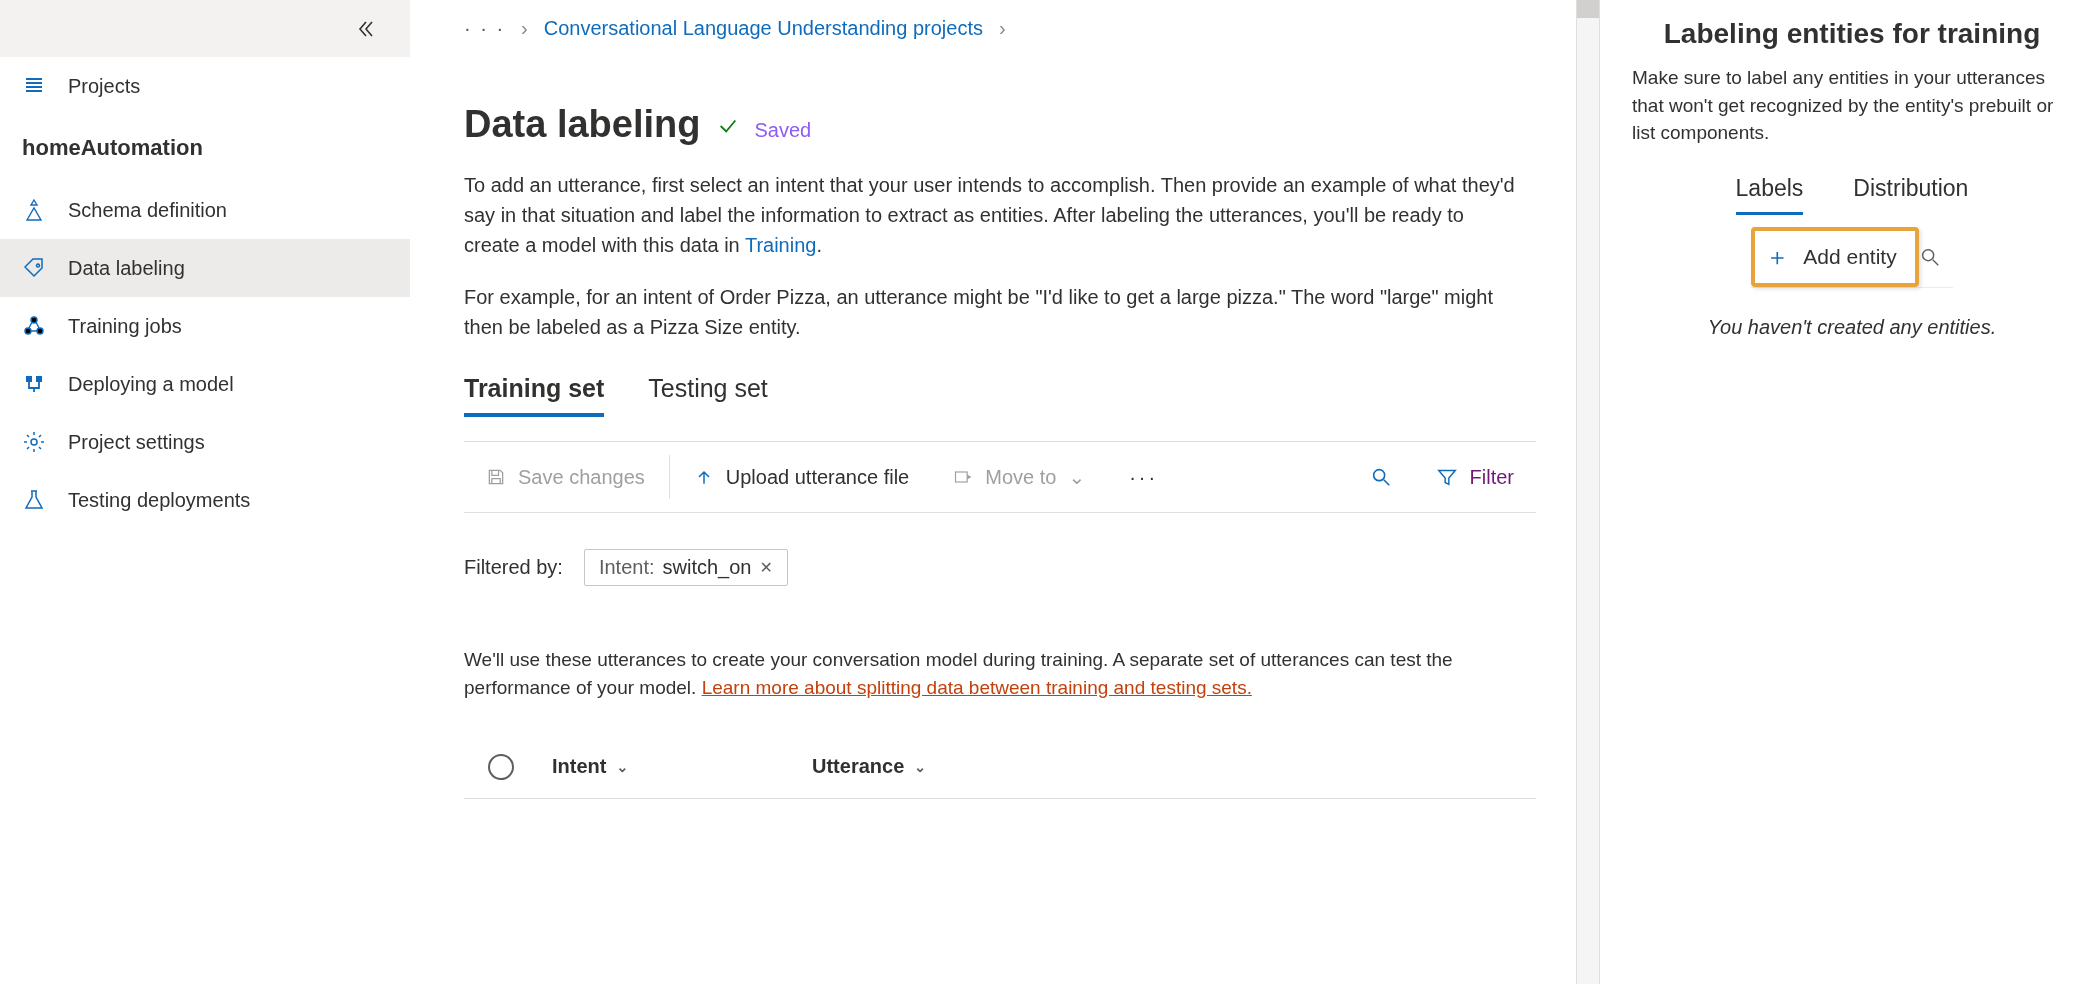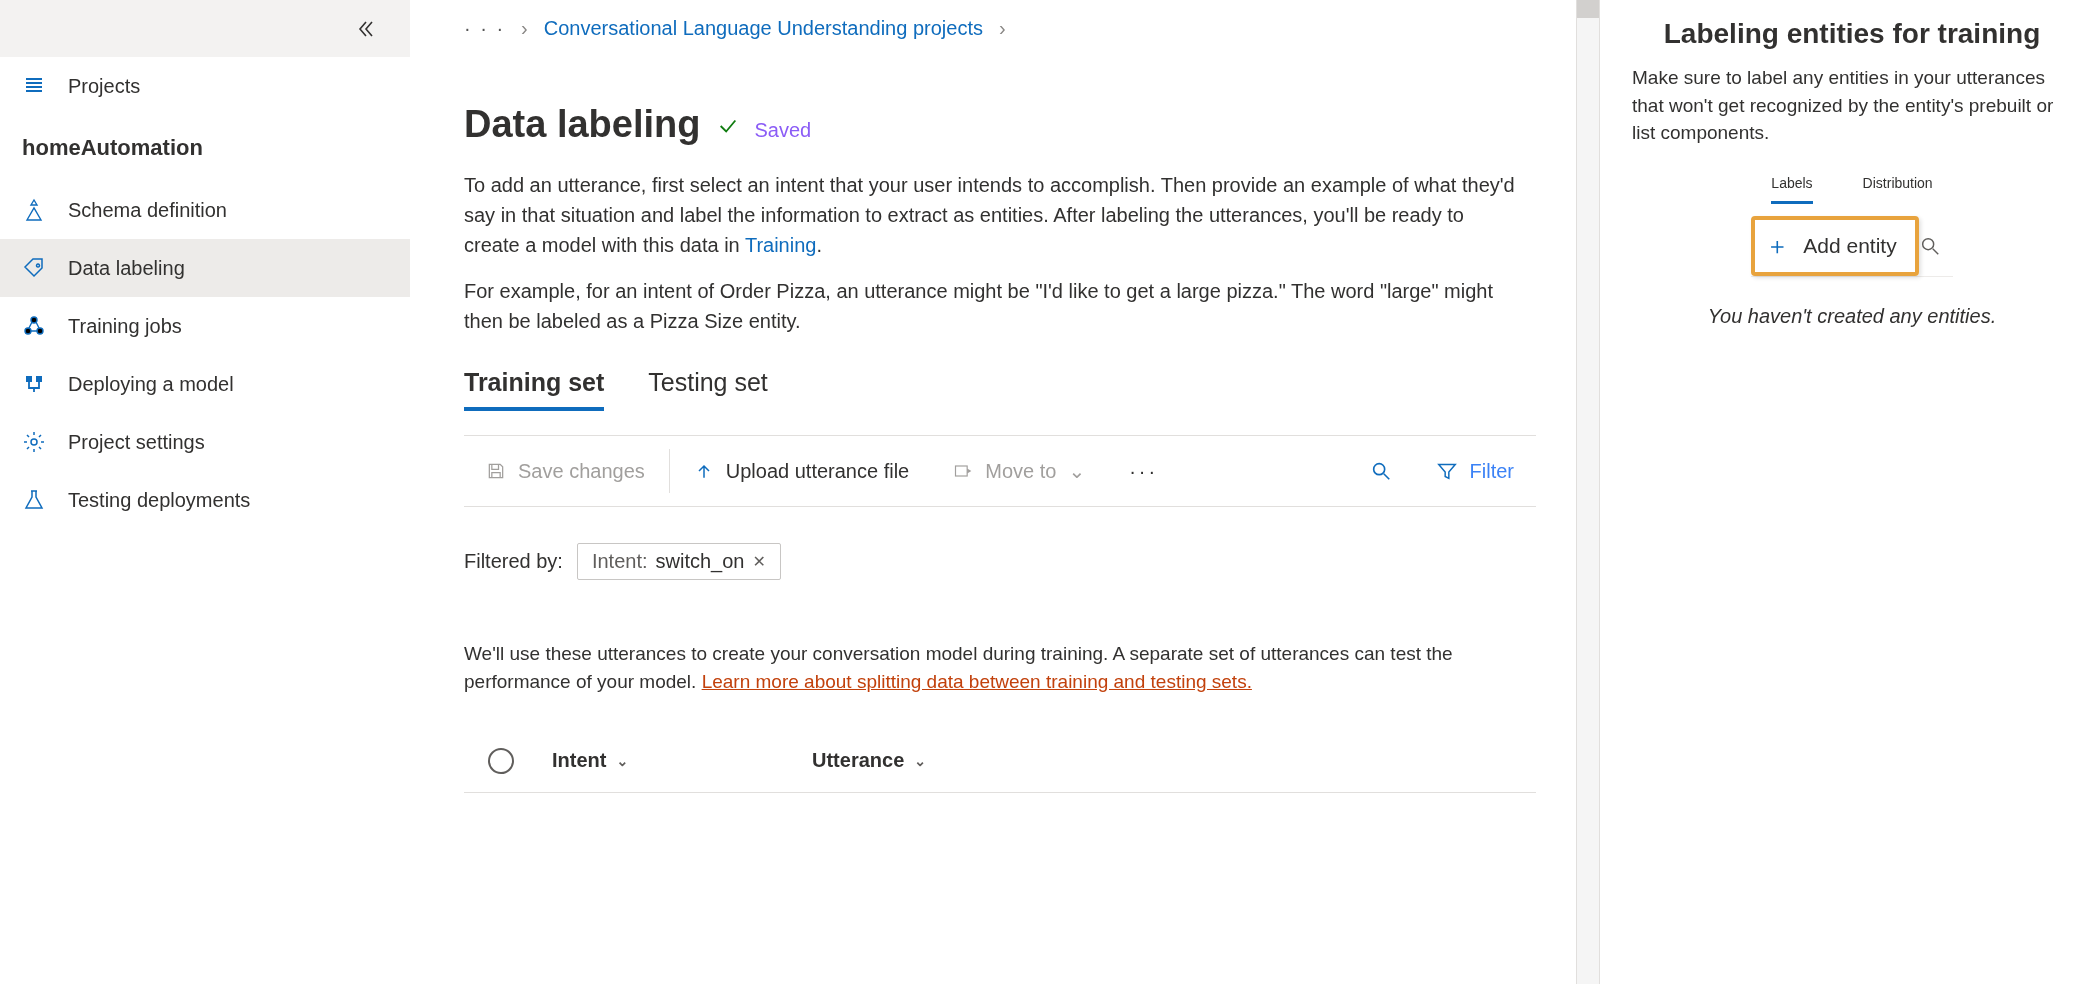--- a/index.html
+++ b/index.html
@@ -131,37 +131,38 @@
     padding: 0 22px;
     height: 100%;
     cursor: pointer;
   }
   .toolbar .tool.disabled { color: #a19f9d; cursor: default; }
   .toolbar .divider { width: 1px; height: 44px; background: #e1dfdd; margin: 0 2px; }
   .toolbar .spacer { flex: 1; }
   .toolbar .tool-icon { font-size: 20px; display: inline-flex; }
   .toolbar .upload-icon { color: #0f6cbd; }
   .toolbar .search-icon, .toolbar .filter-icon { color: #0f6cbd; font-size: 22px; }
-  .toolbar .filter-label { color: #3b82f6; }
+  .toolbar .filter-label { color: #701a75; }
   .filter-row {
     display: flex;
     align-items: center;
     gap: 14px;
     margin-top: 36px;
     font-size: 20px;
   }
   .filter-pill {
     border: 1px solid #c8c6c4;
     background: #fff;
     padding: 6px 14px;
     display: flex;
     align-items: center;
     gap: 8px;
     font-size: 20px;
     border-radius: 2px;
+    margin-left: 7px;
   }
   .filter-pill .val { font-weight: 400; }
   .filter-pill .x { color: #605e5c; font-size: 16px; cursor: pointer; }
   .split-note {
     font-size: 19px;
     color: #323130;
     margin-top: 60px;
     max-width: 1060px;
     line-height: 1.45;
   }
@@ -216,21 +217,21 @@
     font-size: 19px;
     line-height: 1.45;
     color: #323130;
     margin-top: 6px;
     max-width: 440px;
   }
   .right-tabs {
     display: flex;
     gap: 50px;
     margin-top: 28px;
-    font-size: 14px;
+    font-size: 23px;
     border-bottom: none;
   }
   .rtab { cursor: pointer; padding-bottom: 10px; border-bottom: 3px solid transparent; }
   .rtab.active { border-bottom: 3px solid #0f6cbd; font-weight: 400; }
   .add-entity-row {
     display: flex;
     align-items: center;
     justify-content: space-between;
     margin-top: 12px;
     border-bottom: 1px solid #edebe9;
@@ -360,21 +361,21 @@
       <svg width="22" height="22" viewBox="0 0 24 24">
           <path d="M4 12 L10 18 L20 6" stroke="#107c10" stroke-width="2" fill="none"></path>
         </svg>
     </span>
     <span class="saved-text">Saved</span>
   </div>
 
   <div class="intro-text">
     <span>To add an utterance, first select an intent that your user intends to accomplish. Then provide an example of what they'd say in that situation and label the information to extract as entities. After labeling the utterances, you'll be ready to create a model with this data in </span><a>Training</a><span>.</span>
   </div>
-  <div class="intro-text" style="margin-top:16px;">For example, for an intent of Order Pizza, an utterance might be "I'd like to get a large pizza." The word "large" might then be labeled as a Pizza Size entity.</div>
+  <div class="intro-text" style="margin-top:22px;">For example, for an intent of Order Pizza, an utterance might be "I'd like to get a large pizza." The word "large" might then be labeled as a Pizza Size entity.</div>
 
   <div class="tabs-row">
     <div class="tab active">Training set</div>
     <div class="tab">Testing set</div>
   </div>
 
   <div class="toolbar">
     <div class="tool disabled">
       <span class="tool-icon">
         <svg width="20" height="20" viewBox="0 0 24 24">

